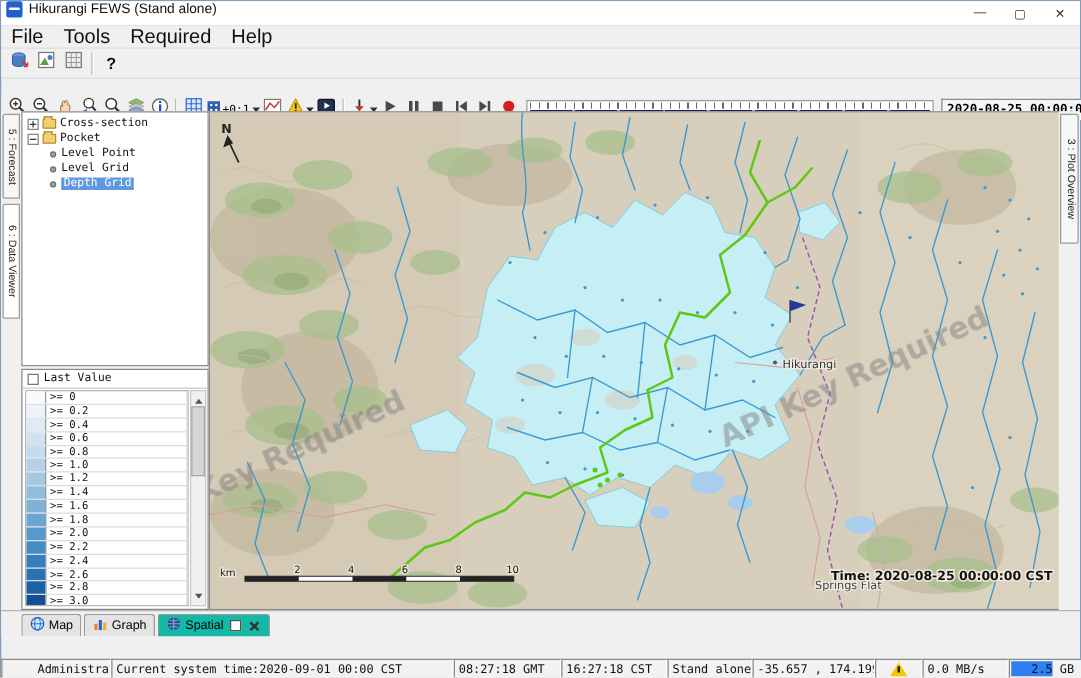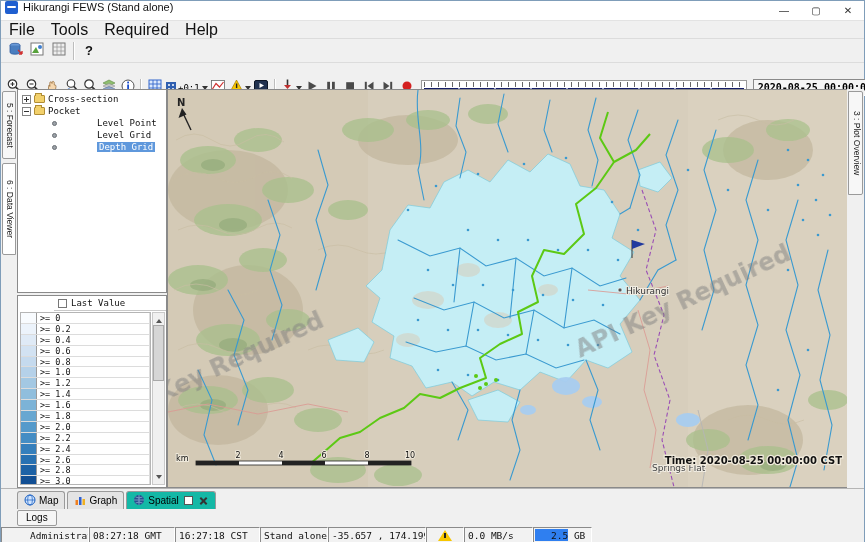--- a/index.html
+++ b/index.html
@@ -37,30 +37,30 @@
 
   
   #main { position:absolute; top:88px; left:0; right:0; height:399px; background:#f0f0f0; }
   #left-strip { position:absolute; left:0; top:0; bottom:0; width:16px; background:#f0f0f0; }
   .vtab { position:absolute; left:1px; width:14px; background:#f7f7f7; border:1px solid #9a9a9a; border-radius:2px 0 0 2px; writing-mode:vertical-rl; font-size:8.5px; color:#222; text-align:center; padding:4px 0; }
   #right-strip { position:absolute; right:0; top:0; bottom:0; width:17px; background:#f0f0f0; }
   .vtab-r { position:absolute; right:1px; width:15px; background:#f7f7f7; border:1px solid #9a9a9a; border-radius:0 2px 2px 0; writing-mode:vertical-rl; font-size:8.5px; color:#222; text-align:center; padding:4px 0; }
 
   #tree-panel { position:absolute; left:16px; top:0; width:150px; height:204px; background:#fff; border:1px solid #8a8a8a; overflow:hidden; font-family:"DejaVu Sans Mono", monospace; font-size:9px; color:#111; padding-top:3px; }
   .tree-row { display:flex; align-items:center; height:12px; padding-left:4px; white-space:nowrap; }
-  .tree-row.child { padding-left:34px;gap:36px; }
+  .tree-row.child { padding-left:22px; }
   .tree-toggle { width:9px; height:9px; border:1px solid #848484; background:#fff; position:relative; flex:0 0 auto; margin-right:3px; }
   .tree-toggle::before { content:""; position:absolute; left:1px; right:1px; top:3px; height:1px; background:#333; }
   .tree-toggle.plus::after { content:""; position:absolute; top:1px; bottom:1px; left:3px; width:1px; background:#333; }
   .folder-icon { width:11px; height:8px; background:#f2d06b; border:1px solid #b08d35; border-radius:1px; position:relative; flex:0 0 auto; margin-right:3px; }
   .folder-icon::before { content:""; position:absolute; top:-3px; left:0; width:5px; height:2px; background:#f2d06b; border:1px solid #b08d35; border-bottom:none; }
   .bullet { width:5px; height:5px; border-radius:50%; background:#9aa0a6; border:1px solid #6a6f74; flex:0 0 auto; margin-right:4px; }
   .tree-label.selected { background:#5f98dc; color:#fff; padding:0 2px; }
 
-  #legend-panel { position:absolute; left:16px; top:206px; width:150px; height:193px; background:#fff; border:1px solid #8a8a8a; font-family:"DejaVu Sans Mono", monospace; font-size:9px; color:#111;padding-left:36px; }
+  #legend-panel { position:absolute; left:16px; top:206px; width:150px; height:193px; background:#fff; border:1px solid #8a8a8a; font-family:"DejaVu Sans Mono", monospace; font-size:9px; color:#111; }
   #legend-header { height:15px; display:flex; align-items:center; padding-left:4px; border-bottom:1px solid #c9c9c9; }
   .checkbox { width:9px; height:9px; border:1px solid #777; background:#fff; margin-right:4px; flex:0 0 auto; }
   #legend-body { position:absolute; top:16px; bottom:2px; left:2px; right:15px; border:1px solid #b5b5b5; overflow:hidden; }
   .legend-row { display:flex; align-items:stretch; height:10.9px; border-bottom:1px solid #dcdcdc; }
   .legend-swatch { width:16px; border-right:1px solid #9a9a9a; flex:0 0 auto; }
   .legend-label { padding:0 3px; font-size:8.5px; line-height:10px; border-right:1px solid #dcdcdc; flex:1; }
   #legend-scroll { position:absolute; top:16px; bottom:2px; right:1px; width:13px; background:#f0f0f0; border:1px solid #c9c9c9; }
   .scroll-arrow { height:12px; display:flex; align-items:center; justify-content:center; }
   .arr-up { width:0;height:0;border:3px solid transparent;border-bottom:4px solid #555; }
   .arr-dn { width:0;height:0;border:3px solid transparent;border-top:4px solid #555; }
@@ -637,28 +637,28 @@
       <span><svg width="12" height="12">
             <circle cx="6" cy="6" r="5" fill="#274f8f"></circle>
             <path d="M1 6 h10 M6 1 v10 M2.5 3 q3.5 2 7 0 M2.5 9 q3.5 -2 7 0" stroke="#9ab4d8" stroke-width="0.7" fill="none"></path>
           </svg></span>
       <span>Spatial</span>
       <span class="mini-ctl"></span>
       <span class="mini-x"></span>
     </div>
   </div>
 
-  <div id="logs-row">
-    <div id="logs-btn">Logs</div>
-  </div>
 
   <div id="statusbar">
     <div class="seg" style="width:88px;padding-left:28px;">
         <span>Administrator</span>
       </div>
+    <div class="seg" style="width:274px;">
+        <span>Current system time:2020-09-01 00:00 CST</span>
+      </div>
     <div class="seg" style="width:86px;">
         <span>08:27:18 GMT</span>
       </div>
     <div class="seg" style="width:85px;">
         <span>16:27:18 CST</span>
       </div>
     <div class="seg" style="width:68px;">
         <span>Stand alone</span>
       </div>
     <div class="seg" style="width:98px;">

